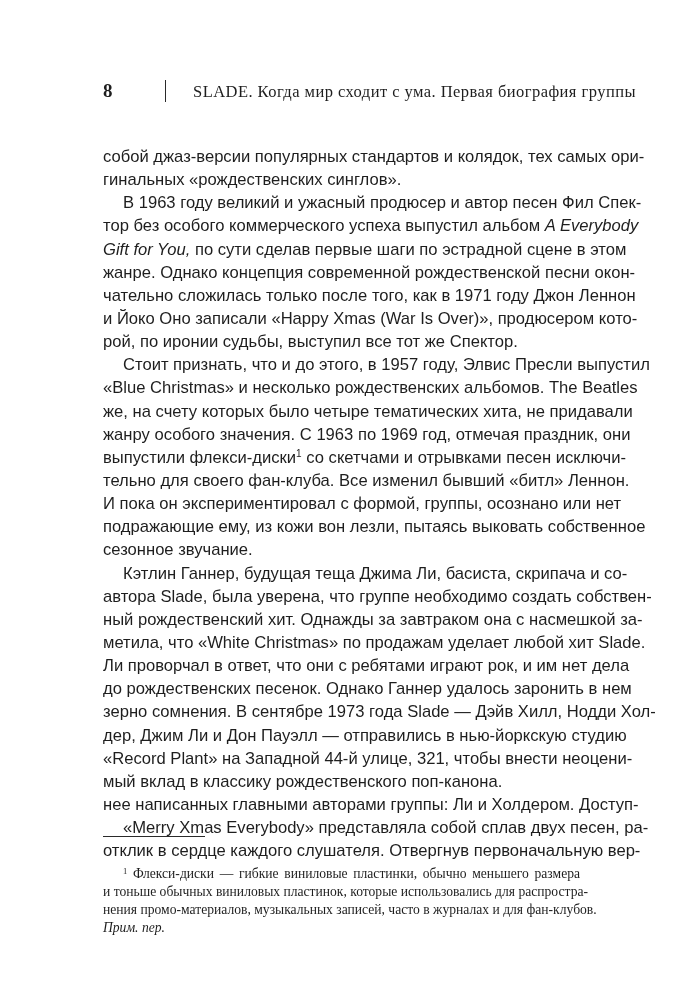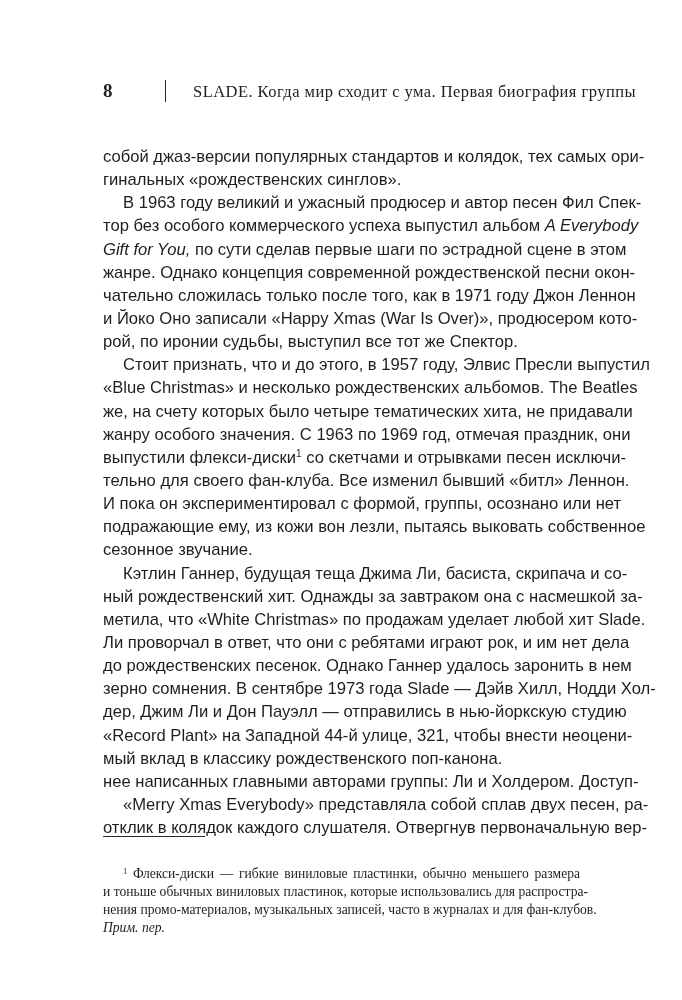--- a/index.html
+++ b/index.html
@@ -43,31 +43,32 @@
       <span class="line indent"><span>Стоит признать, что и до этого, в 1957 году, Элвис Пресли выпустил</span></span>
       <span class="line"><span>«Blue Christmas» и несколько рождественских альбомов. The Beatles</span></span>
       <span class="line"><span>же, на счету которых было четыре тематических хита, не придавали</span></span>
       <span class="line"><span>жанру особого значения. С 1963 по 1969 год, отмечая праздник, они</span></span>
       <span class="line"><span>выпустили флекси-диски</span><sup>1</sup><span> со скетчами и отрывками песен исключи-</span></span>
       <span class="line"><span>тельно для своего фан-клуба. Все изменил бывший «битл» Леннон.</span></span>
       <span class="line"><span>И пока он экспериментировал с формой, группы, осознано или нет</span></span>
       <span class="line"><span>подражающие ему, из кожи вон лезли, пытаясь выковать собственное</span></span>
       <span class="line last"><span>сезонное звучание.</span></span>
       <span class="line indent"><span>Кэтлин Ганнер, будущая теща Джима Ли, басиста, скрипача и со-</span></span>
+      <span class="line"><span>автора Slade, была уверена, что группе необходимо создать собствен-</span></span>
       <span class="line"><span>ный рождественский хит. Однажды за завтраком она с насмешкой за-</span></span>
       <span class="line"><span>метила, что «White Christmas» по продажам уделает любой хит Slade.</span></span>
       <span class="line"><span>Ли проворчал в ответ, что они с ребятами играют рок, и им нет дела</span></span>
       <span class="line"><span>до рождественских песенок. Однако Ганнер удалось заронить в нем</span></span>
       <span class="line"><span>зерно сомнения. В сентябре 1973 года Slade — Дэйв Хилл, Нодди Хол-</span></span>
       <span class="line"><span>дер, Джим Ли и Дон Пауэлл — отправились в нью-йоркскую студию</span></span>
       <span class="line"><span>«Record Plant» на Западной 44-й улице, 321, чтобы внести неоцени-</span></span>
       <span class="line last"><span>мый вклад в классику рождественского поп-канона.</span></span>
       <span class="line"><span>нее написанных главными авторами группы: Ли и Холдером. Доступ-</span></span>
       <span class="line indent"><span>«Merry Xmas Everybody» представляла собой сплав двух песен, ра-</span></span>
-      <span class="line"><span>отклик в колядок каждого слушателя. Отвергнув первоначальную вер-</span></span>
+      <span class="line"><span>отклик в сердце каждого слушателя. Отвергнув первоначальную вер-</span></span>
     </div>
 
   <div class="fn-rule"></div>
   <div class="footnote" id="footnote">
       <span class="line indent"><sup>1</sup> <span>Флекси-диски — гибкие виниловые пластинки, обычно меньшего размера</span></span>
       <span class="line"><span>и тоньше обычных виниловых пластинок, которые использовались для распростра-</span></span>
       <span class="line"><span>нения промо-материалов, музыкальных записей, часто в журналах и для фан-клубов.</span></span>
       <span class="line last"><span class="ital">Прим. пер.</span><span></span></span>
     </div>
 </div>

